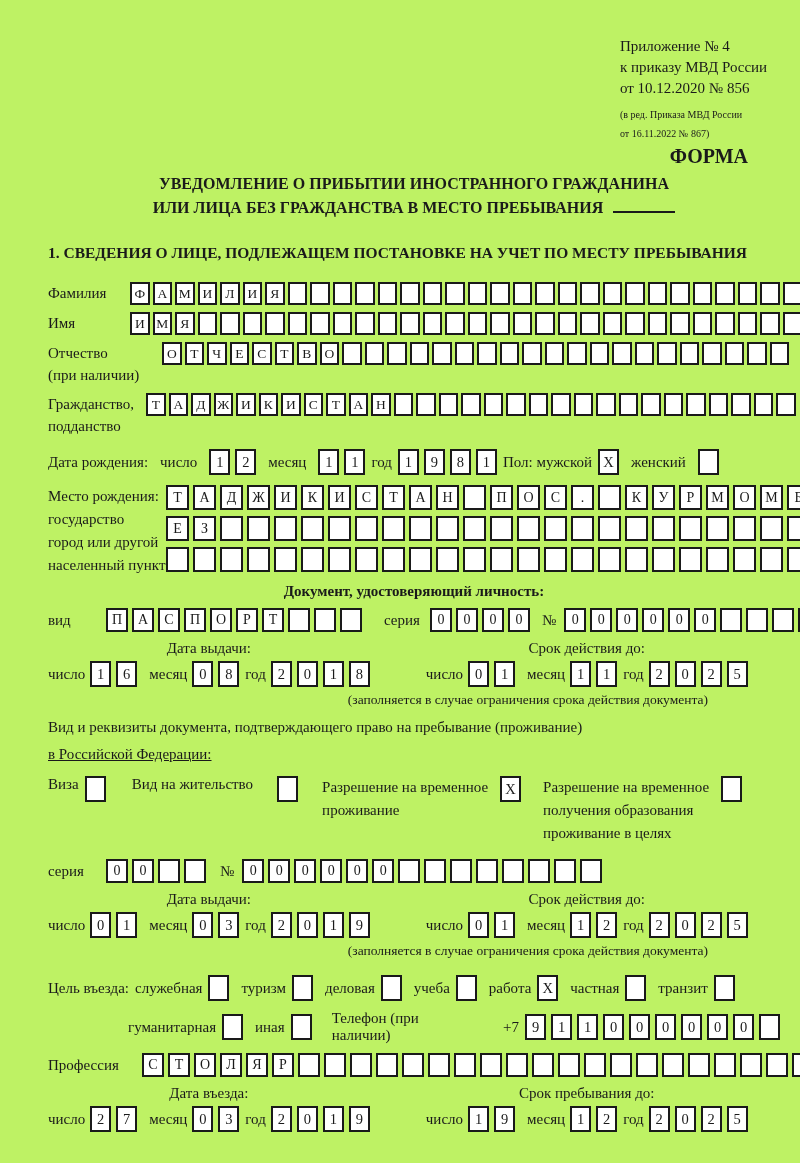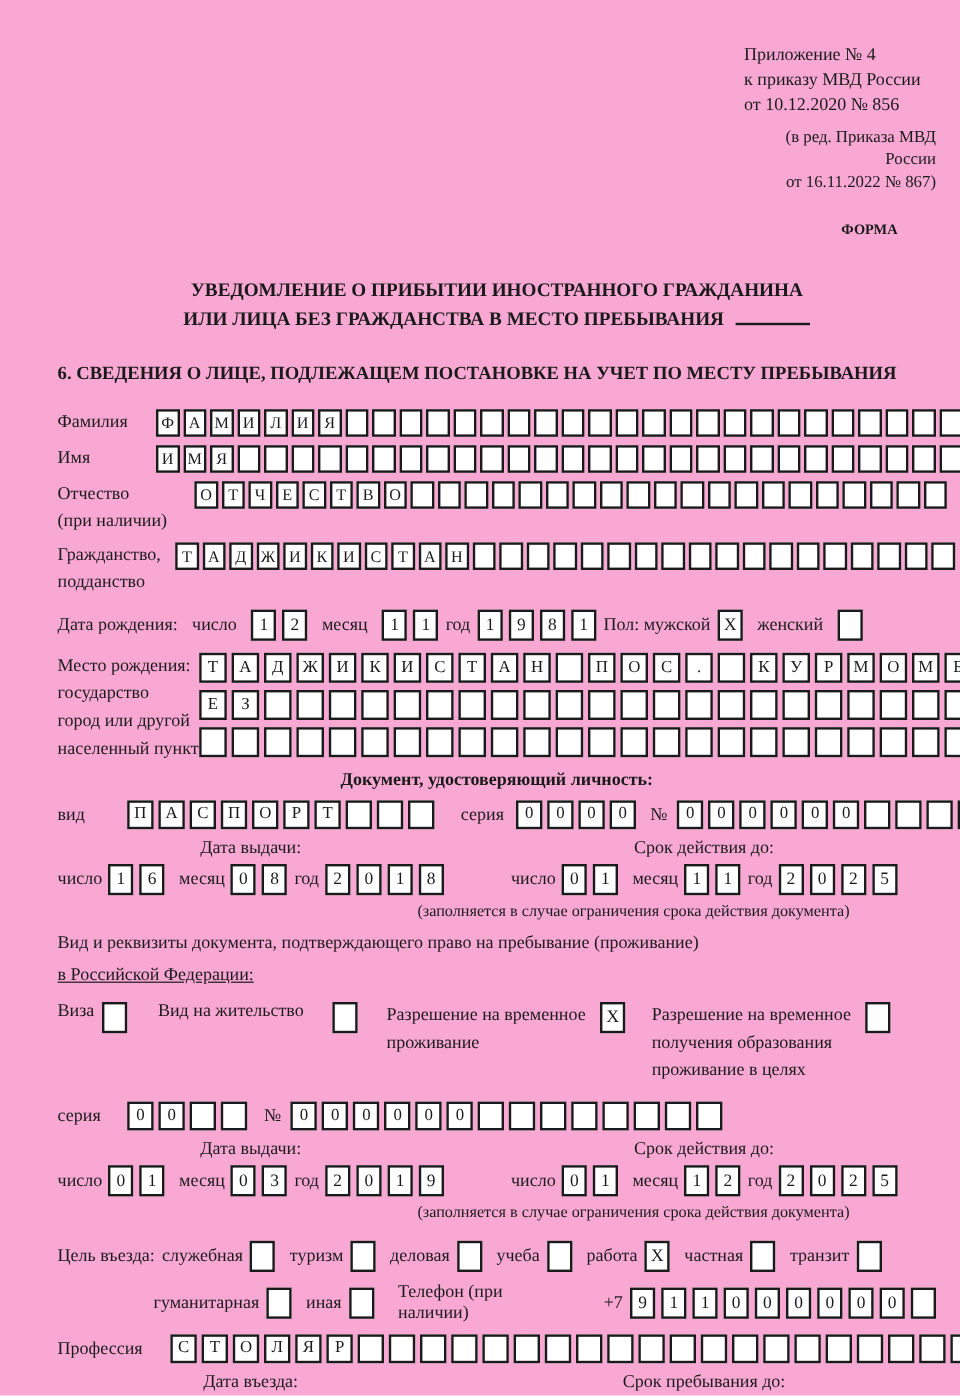--- a/index.html
+++ b/index.html
@@ -1,28 +1,28 @@
 <!DOCTYPE html>
 <html><head>
 <meta charset="utf-8">
 <style>
   html,body{margin:0;padding:0;background:#fff;}
   .page{
     width:800px;height:1163px;box-sizing:border-box;overflow:hidden;
-    background:#f9a8d4;color:#1a1a1a;position:relative;
+    background:#bef264;color:#1a1a1a;position:relative;
     padding:36px 20px 0 48px;
     font-family:"Liberation Serif","DejaVu Serif",serif;
     font-size:15px;
   }
   
   .top-right{margin-left:572px;line-height:21px;}
-  .edition{margin-top:6px;font-size:14px;line-height:19px;text-align:right;}
-  .form-label{text-align:right;padding-right:32px;margin-top:22px;font-weight:bold;font-size:12px;}
+  .edition{margin-top:6px;font-size:10px;line-height:19px;}
+  .form-label{text-align:right;padding-right:32px;margin-top:2px;font-weight:bold;font-size:20px;}
   
-  .title{margin-top:32px;text-align:center;font-weight:bold;font-size:16px;line-height:24px;}
+  .title{margin-top:4px;text-align:center;font-weight:bold;font-size:16px;line-height:24px;}
   .blank-line{display:inline-block;width:62px;border-bottom:2px solid #1a1a1a;height:14px;margin-left:10px;}
   .sec-heading{margin-top:24px;margin-bottom:20px;font-weight:bold;font-size:15.5px;}
   
   .frow{display:flex;align-items:center;margin-bottom:7px;}
   .frow-top{display:flex;align-items:flex-start;margin-bottom:7px;}
   .lbl{flex:none;}
   .lblcol{flex:none;line-height:22px;}
   
   .boxes{display:flex;flex:none;}
   .cb{
@@ -70,21 +70,21 @@
       <div>от 16.11.2022 № 867)</div>
     </div>
   </div>
   <div class="form-label">ФОРМА</div>
 
   <div class="title">
     <div>УВЕДОМЛЕНИЕ О ПРИБЫТИИ ИНОСТРАННОГО ГРАЖДАНИНА</div>
     <div><span>ИЛИ ЛИЦА БЕЗ ГРАЖДАНСТВА В МЕСТО ПРЕБЫВАНИЯ</span><span class="blank-line"></span></div>
   </div>
 
-  <div class="sec-heading">6. СВЕДЕНИЯ О ЛИЦЕ, ПОДЛЕЖАЩЕМ ПОСТАНОВКЕ НА УЧЕТ ПО МЕСТУ ПРЕБЫВАНИЯ</div>
+  <div class="sec-heading">1. СВЕДЕНИЯ О ЛИЦЕ, ПОДЛЕЖАЩЕМ ПОСТАНОВКЕ НА УЧЕТ ПО МЕСТУ ПРЕБЫВАНИЯ</div>
 
   <div class="frow">
     <span class="lbl" style="width:82px;">Фамилия</span>
     <span class="boxes bx-sm">
         <span class="cb">Ф</span>
         <span class="cb">А</span>
         <span class="cb">М</span>
         <span class="cb">И</span>
         <span class="cb">Л</span>
         <span class="cb">И</span>

